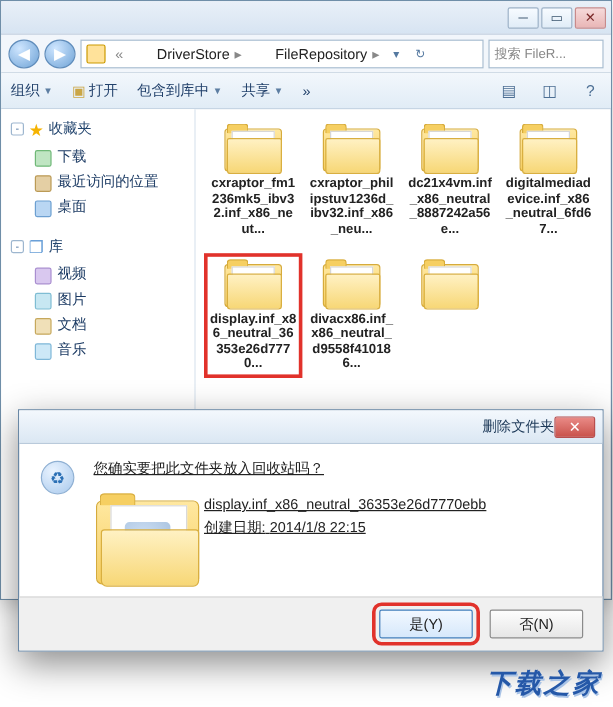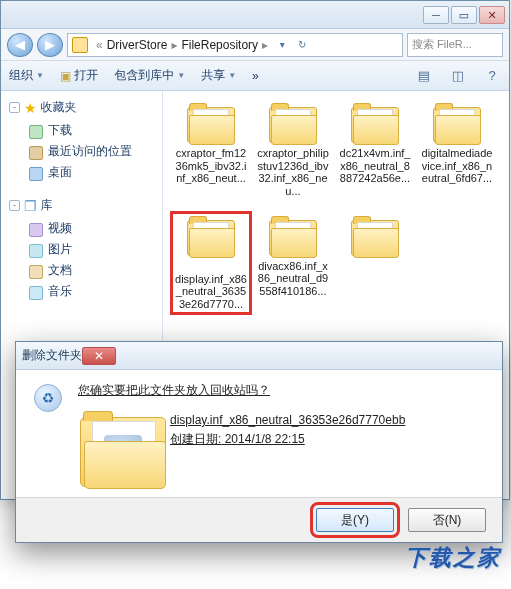--- a/index.html
+++ b/index.html
@@ -38,21 +38,21 @@
   border:1px solid #5e8bba; color:#fff; font-size:13px;
   display:flex;align-items:center;justify-content:center;
 }
 .addr-bar {
   flex:1; height:24px; border:1px solid #a8bdd1; background:#fff;
   display:flex; align-items:center; font-size:12px; color:#222; padding:0 4px;
   overflow:hidden;
 }
 .addr-bar .pcicon{width:16px;height:16px;background:#ffe29a;border:1px solid #cc9a00;margin-right:4px;border-radius:2px;}
 .addr-bar .sep{margin:0 4px;color:#888;}
-.addr-bar .crumb{white-space:nowrap;}
+.addr-bar .crumb{white-space:nowrap;margin-left:24px;}
 .addr-refresh, .addr-drop {
   width:20px;height:22px;display:flex;align-items:center;justify-content:center;
   color:#5579a0;font-size:10px;
 }
 .search-box {
   width:96px;height:24px;border:1px solid #a8bdd1;background:#fff;
   display:flex;align-items:center;font-size:11px;color:#888;padding:0 4px;
 }
 
 
@@ -82,51 +82,51 @@
 .t-dl{background:#bfe5c2;border:1px solid #6fb877;}
 .t-desk{background:#b9d6f3;border:1px solid #6c9fd1;}
 .t-recent{background:#e4cfa4;border:1px solid #bb9a55;}
 .t-vid{background:#d9c8ef;border:1px solid #a98ed0;}
 .t-pic{background:#c7e7f2;border:1px solid #7fbdd3;}
 .t-doc{background:#f0e0b8;border:1px solid #c6a85c;}
 .t-mus{background:#cde8f7;border:1px solid #7fb7d8;color:#2f6ea0;font-size:10px;}
 
 
 .content{flex:1;padding:12px 8px 8px 12px;overflow:auto;}
-.grid{display:grid;grid-template-columns:repeat(4,72px);gap:18px 10px;}
+.grid{display:grid;grid-template-columns:repeat(4,72px);gap:18px 10px;font-weight:bold;}
 .folder{width:72px;display:flex;flex-direction:column;align-items:center;text-align:center;font-size:11px;color:#222;line-height:1.15;word-break:break-all;position:relative;}
 .folder .ficon{
   width:52px;height:42px;position:relative;margin-bottom:2px;
 }
 .folder .ficon .back{
   position:absolute;left:2px;top:4px;width:48px;height:36px;
   background:linear-gradient(#ffe8a0,#f6cf62);border:1px solid #d6ab3b;border-radius:3px;
 }
 .folder .ficon .tab{
   position:absolute;left:4px;top:0;width:18px;height:8px;background:#f6cf62;border:1px solid #d6ab3b;border-bottom:none;border-radius:3px 3px 0 0;
 }
 .folder .ficon .sheet{
   position:absolute;left:8px;top:6px;width:36px;height:30px;background:#fff;border:1px solid #d7d7d7;
 }
 .folder .ficon .front{
   position:absolute;left:4px;top:12px;width:46px;height:30px;
   background:linear-gradient(#fff1c3,#f7d776);border:1px solid #d9af40;border-radius:2px 2px 3px 3px;
 }
 .folder .name{max-height:56px;overflow:hidden;}
-.folder.highlight{outline:3px solid #e1322b;outline-offset:2px;gap:13px;}
+.folder.highlight{outline:3px solid #e1322b;outline-offset:2px;}
 
 
 .dialog{
   position:absolute;left:15px;top:341px;width:488px;
   border:1px solid #6a88a5;background:#fff;
   box-shadow:0 10px 28px rgba(0,0,0,.45);
 }
 .dlg-title{
   height:28px;background:linear-gradient(#f3f8fd,#dbe7f3);
-  border-bottom:1px solid #b9cadb;display:flex;align-items:center;justify-content:flex-start;
+  border-bottom:1px solid #b9cadb;display:flex;align-items:center;justify-content:flex-end;
   padding:0 6px;font-size:12px;color:#1d3958;
 }
 .dlg-close{
   width:34px;height:18px;border:1px solid #b84e4e;border-radius:2px;
   background:linear-gradient(#e98a86,#c9524b);color:#fff;font-size:12px;
   display:flex;align-items:center;justify-content:center;
 }
 .dlg-body{padding:12px 18px 4px 18px;display:flex;gap:16px;font-size:12px;color:#222;}
 .dlg-shield{width:28px;height:28px;border-radius:50%;background:radial-gradient(circle at 35% 30%,#e9f3ff,#a9c9ec);border:1px solid #8fb0d3;display:flex;align-items:center;justify-content:center;color:#2a6fb5;font-size:14px;flex:0 0 auto;margin-top:2px;}
 .dlg-text{flex:1;text-decoration:underline;}
@@ -146,21 +146,21 @@
 .dlg-btn{
   min-width:78px;height:24px;border:1px solid #8a8a8a;border-radius:2px;
   background:linear-gradient(#fdfdfd,#e6e6e6);font-size:12px;color:#222;
   display:flex;align-items:center;justify-content:center;
 }
 .dlg-btn.primary{border-color:#3f7fbf;background:linear-gradient(#f2f8ff,#d6e8fb);}
 .dlg-btn.primary.hl{outline:3px solid #e1322b;outline-offset:3px;}
 
 
 .watermark{
-  position:absolute;right:10px;bottom:16px;font-size:22px;color:#2558a8;
+  position:absolute;right:10px;bottom:4px;font-size:22px;color:#2558a8;
   font-style:italic;font-weight:600;letter-spacing:2px;
   text-shadow:1px 1px 0 #a9c3e6;
 }
 </style>
 </head>
 <body>
 
 <div class="explorer">
 
   <div class="titlebar">

